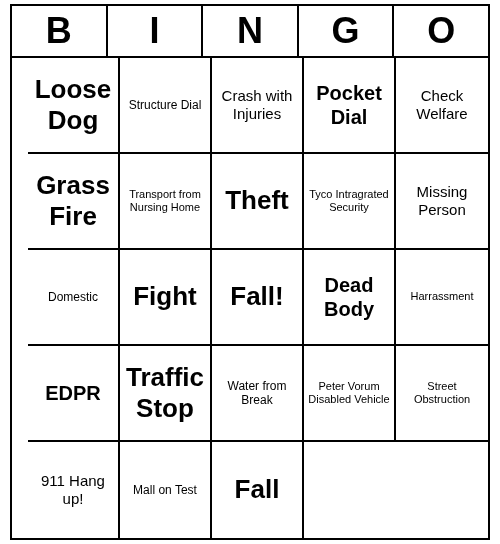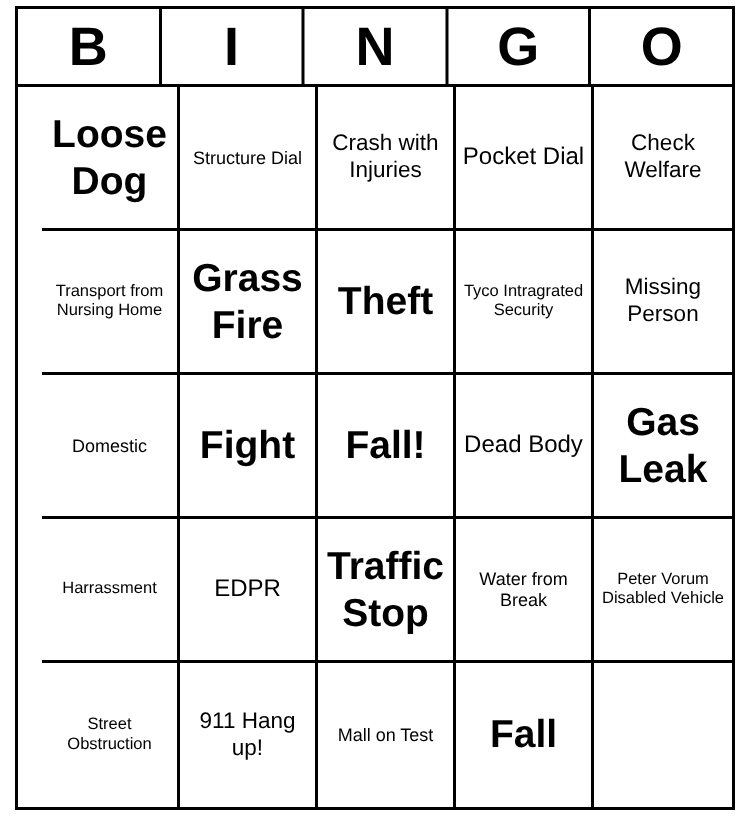--- a/index.html
+++ b/index.html
@@ -68,22 +68,22 @@
     .bingo-cell .cell-text {
       line-height: 1.2;
     }
 
     .text-xl {
       font-size: 26px;
       font-weight: bold;
     }
 
     .text-lg {
-      font-size: 16px;
-      font-weight: normal;
+      font-size: 20px;
+      font-weight: bold;
     }
 
     .text-md {
       font-size: 15px;
       font-weight: normal;
     }
 
     .text-sm {
       font-size: 12px;
     }
@@ -113,24 +113,24 @@
       <div class="bingo-cell">
         <span class="cell-text text-md">Crash with Injuries</span>
       </div>
       <div class="bingo-cell">
         <span class="cell-text text-lg">Pocket Dial</span>
       </div>
       <div class="bingo-cell">
         <span class="cell-text text-md">Check Welfare</span>
       </div>
       <div class="bingo-cell">
-        <span class="cell-text text-xs">Transport from Nursing Home</span>
+        <span class="cell-text text-xl">Grass Fire</span>
       </div>
       <div class="bingo-cell">
-        <span class="cell-text text-xl">Grass Fire</span>
+        <span class="cell-text text-xs">Transport from Nursing Home</span>
       </div>
       <div class="bingo-cell">
         <span class="cell-text text-xl">Theft</span>
       </div>
       <div class="bingo-cell">
         <span class="cell-text text-xs">Tyco Intragrated Security</span>
       </div>
       <div class="bingo-cell">
         <span class="cell-text text-md">Missing Person</span>
       </div>
@@ -138,23 +138,20 @@
         <span class="cell-text text-sm">Domestic</span>
       </div>
       <div class="bingo-cell">
         <span class="cell-text text-xl">Fight</span>
       </div>
       <div class="bingo-cell">
         <span class="cell-text text-xl">Fall!</span>
       </div>
       <div class="bingo-cell">
         <span class="cell-text text-lg">Dead Body</span>
-      </div>
-      <div class="bingo-cell">
-        <span class="cell-text text-xl">Gas Leak</span>
       </div>
       <div class="bingo-cell">
         <span class="cell-text text-xs">Harrassment</span>
       </div>
       <div class="bingo-cell">
         <span class="cell-text text-lg">EDPR</span>
       </div>
       <div class="bingo-cell">
         <span class="cell-text text-xl">Traffic Stop</span>
       </div>

